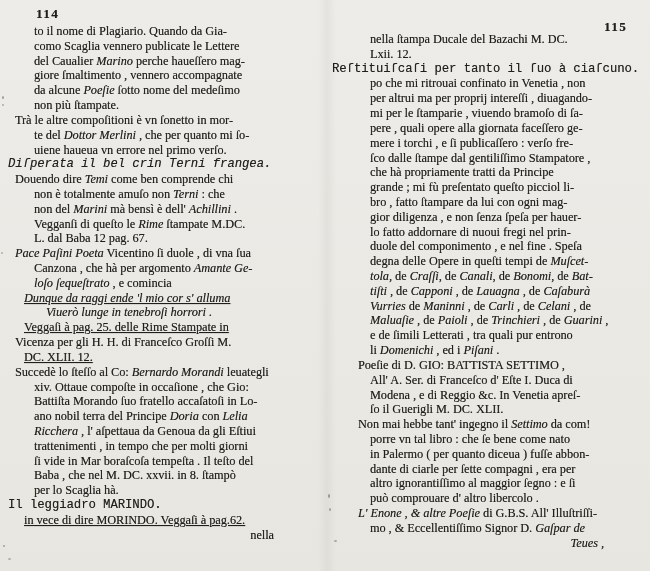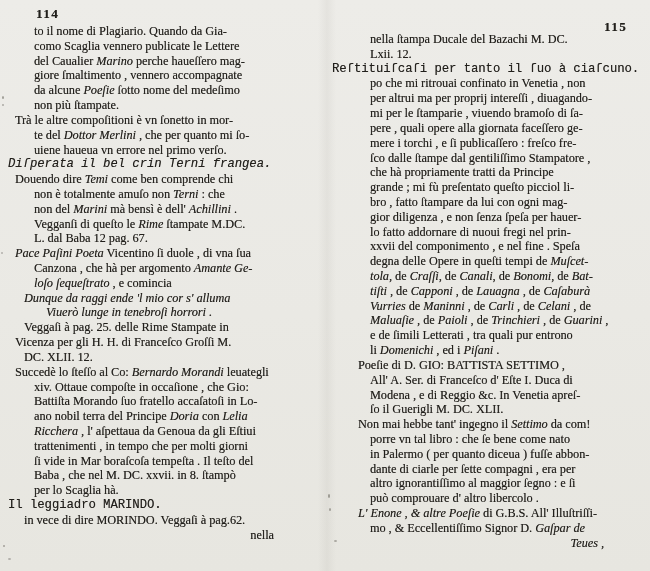--- a/index.html
+++ b/index.html
@@ -16,21 +16,21 @@
     text-shadow:.2px .2px .4px rgba(32,30,26,.6);margin-left:7px;}
   .pn-left{left:29px;top:6px;}
   .pn-right{left:597px;top:19px;}
   .page{position:absolute;font-size:12.2px;line-height:14.82px;white-space:nowrap;
     text-shadow:.2px .2px .35px rgba(32,30,26,.55);}
   .pageL{left:8px;top:24px;width:312px;}
   .pageR{left:332px;top:32px;width:302px;}
   .line{height:14.82px;}
   .ind0{padding-left:0;font-family:Liberation Mono, monospace;}
   .ind1{padding-left:7px;}
-  .ind2{padding-left:16px;}
+  .ind2{padding-left:16px;text-decoration:underline;}
   .ind3{padding-left:26px;}
   .ind4{padding-left:38px;}
   .cw{text-align:right;}
   .pageL .cw{padding-right:46px;}
   .pageR .cw{padding-right:30px;}
   .it{font-style:italic;}
   .speck{position:absolute;background:#5f5c54;border-radius:50%;}
 </style>
 </head>
 <body>
@@ -79,28 +79,28 @@
       <div class="line cw"><span>nella</span></div>
     </div>
   <div class="page pageR">
       <div class="line ind4"><span>nella ſtampa Ducale del Bazachi M. DC.</span></div>
       <div class="line ind4"><span>Lxii. 12.</span></div>
       <div class="line ind0"><span>Reſtituiſcaſi per tanto il ſuo à ciaſcuno.</span></div>
       <div class="line ind4"><span>po che mi ritrouai confinato in Venetia , non</span></div>
       <div class="line ind4"><span>per altrui ma per proprij intereſſi , diuagando-</span></div>
       <div class="line ind4"><span>mi per le ſtamparie , viuendo bramoſo di ſa-</span></div>
       <div class="line ind4"><span>pere , quali opere alla giornata faceſſero ge-</span></div>
-      <div class="line ind4"><span>mere i torchi , e ſi publicaſſero : freſco fre-</span></div>
+      <div class="line ind4"><span>mere i torchi , e ſi publicaſſero : verſo fre-</span></div>
       <div class="line ind4"><span>ſco dalle ſtampe dal gentiliſſimo Stampatore ,</span></div>
       <div class="line ind4"><span>che hà propriamente tratti da Principe</span></div>
       <div class="line ind4"><span>grande ; mi fù preſentato queſto picciol li-</span></div>
       <div class="line ind4"><span>bro , fatto ſtampare da lui con ogni mag-</span></div>
       <div class="line ind4"><span>gior diligenza , e non ſenza ſpeſa per hauer-</span></div>
       <div class="line ind4"><span>lo fatto addornare di nuoui fregi nel prin-</span></div>
-      <div class="line ind4"><span>xxvii del componimento , e nel fine . Speſa</span></div>
+      <div class="line ind4"><span>duole del componimento , e nel fine . Speſa</span></div>
       <div class="line ind4"><span>degna delle Opere in queſti tempi de </span><span class="it">Muſcet-</span></div>
       <div class="line ind4"><span class="it">tola</span><span>, de </span><span class="it">Craſſi</span><span>, de </span><span class="it">Canali</span><span>, de </span><span class="it">Bonomi</span><span>, de </span><span class="it">Bat-</span></div>
       <div class="line ind4"><span class="it">tiſti</span><span> , de </span><span class="it">Capponi</span><span> , de </span><span class="it">Lauagna</span><span> , de </span><span class="it">Caſaburà</span></div>
       <div class="line ind4"><span class="it">Vurries</span><span> de </span><span class="it">Maninni</span><span> , de </span><span class="it">Carli</span><span> , de </span><span class="it">Celani</span><span> , de</span></div>
       <div class="line ind4"><span class="it">Maluaſie</span><span> , de </span><span class="it">Paioli</span><span> , de </span><span class="it">Trinchieri</span><span> , de </span><span class="it">Guarini</span><span> ,</span></div>
       <div class="line ind4"><span>e de ſimili Letterati , tra quali pur entrono</span></div>
       <div class="line ind4"><span>li </span><span class="it">Domenichi</span><span> , ed i </span><span class="it">Piſani</span><span> .</span></div>
       <div class="line ind3"><span>Poeſie di D. GIO: BATTISTA SETTIMO ,</span></div>
       <div class="line ind4"><span>All' A. Ser. di Franceſco d' Eſte I. Duca di</span></div>
       <div class="line ind4"><span>Modena , e di Reggio &amp;c. In Venetia apreſ-</span></div>

